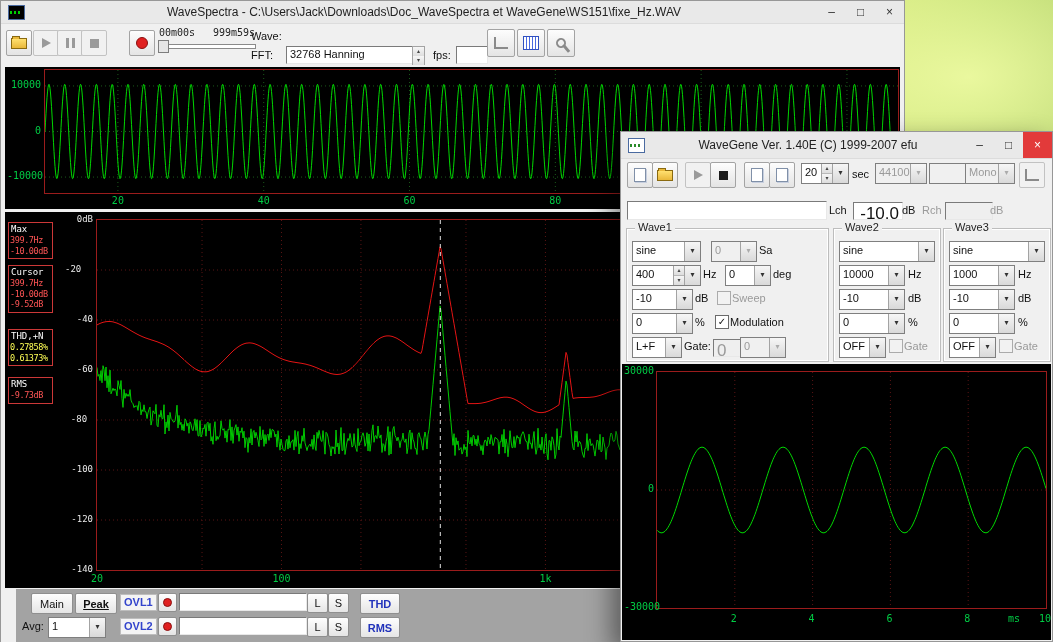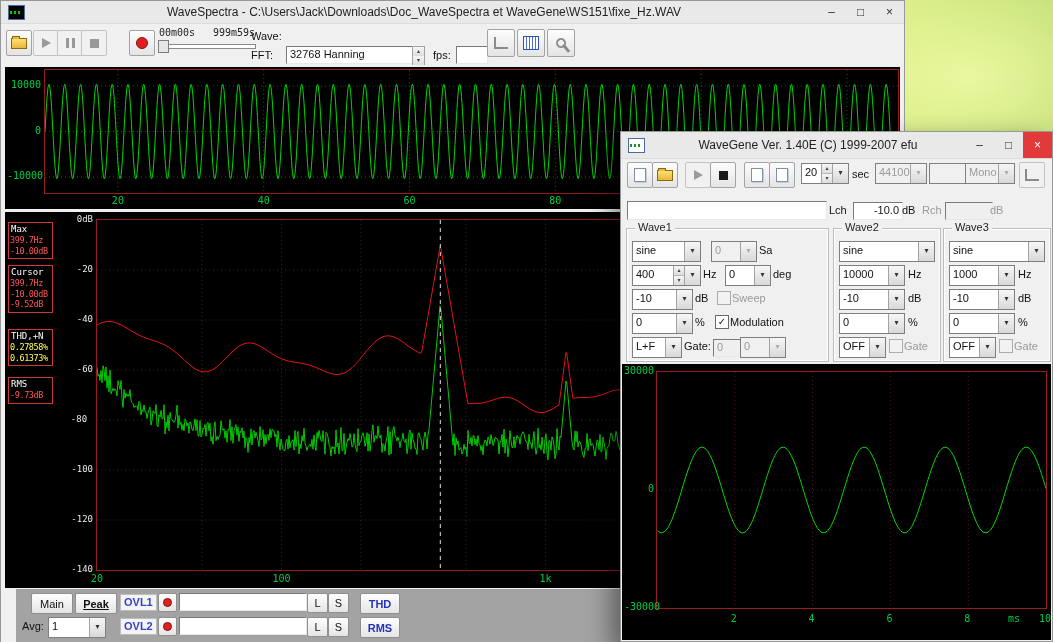--- a/index.html
+++ b/index.html
@@ -40,21 +40,21 @@
   .axes-icon { width:12px; height:10px; border-left:2px solid #8a8a8a; border-bottom:2px solid #8a8a8a; }
   .grid-icon { width:14px; height:12px; border:1px solid #3050c0;
     background:repeating-linear-gradient(90deg,#fff 0 2px,#4a6ae0 2px 3px), repeating-linear-gradient(0deg,rgba(255,255,255,0) 0 2px,rgba(74,106,224,.85) 2px 3px),#fff; }
   .wrench { position:relative; width:6px; height:6px; border:2px solid #8a8a8a; border-radius:50%; transform:rotate(-40deg); }
   .wrench::after { content:""; position:absolute; left:2px; top:6px; width:3px; height:9px; background:#8a8a8a; }
 
   .lbl { position:absolute; font-size:11px; color:#111; white-space:nowrap; }
   .lbl.dis { color:#9a9a9a; }
   .mono { font-family:"DejaVu Sans Mono",monospace; font-size:10px; color:#222; }
 
-  .field { position:absolute; background:#fff; border:1px solid; border-color:#7a7a7a #e8e8e8 #e8e8e8 #7a7a7a; font-size:11px; padding:1px 3px; white-space:nowrap; overflow:hidden; color:#111; }
+  .field { position:absolute; background:#fff; border:1px solid; border-color:#7a7a7a #e8e8e8 #e8e8e8 #7a7a7a; font-size:17px; padding:1px 3px; white-space:nowrap; overflow:hidden; color:#111; }
   .field.dis { background:#efefef; color:#9a9a9a; }
   .field.r { text-align:right; }
 
   .slider { position:absolute; }
   .slider .track { position:absolute; top:4px; left:0; right:0; height:3px; background:#fff; border:1px solid #8a8a8a; }
   .slider .thumb { position:absolute; left:0; top:0; width:9px; height:11px; background:#e6e6e6; border:1px solid #7d7d7d; }
 
   .combo { position:absolute; height:19px; display:flex; border:1px solid #7f7f7f; background:#fff; }
   .combo .val { flex:1; font-size:11px; padding:2px 3px 0 3px; overflow:hidden; white-space:nowrap; color:#111; }
   .combo .arr { width:15px; background:linear-gradient(#f6f6f6,#d9d9d9); border-left:1px solid #a3a3a3; font-size:8px; line-height:18px; text-align:center; color:#333; }
@@ -210,21 +210,21 @@
     <div class="rbox" style="left:3px;top:117px;">
       <span class="rl">THD,+N</span>
       <span class="rv y">0.27858%</span>
       <span class="rv y">0.61373%</span>
     </div>
     <div class="rbox" style="left:3px;top:165px;">
       <span class="rl">RMS</span>
       <span class="rv">-9.73dB</span>
     </div>
   <span class="axlab w" style="left: 60px; top: 2px; width: 28px; text-align: right;">0dB</span>
-      <span class="axlab w" style="left: 60px; top: 52px; width: 28px; text-align: right;">-20</span>
+      <span class="axlab w" style="left: 60px; top: 52px; width: 28px; text-align: left;">-20</span>
       <span class="axlab w" style="left: 60px; top: 102px; width: 28px; text-align: right;">-40</span>
       <span class="axlab w" style="left: 60px; top: 152px; width: 28px; text-align: right;">-60</span>
       <span class="axlab w" style="left: 60px; top: 202px; width: 28px; text-align: center;">-80</span>
       <span class="axlab w" style="left: 60px; top: 252px; width: 28px; text-align: right;">-100</span>
       <span class="axlab w" style="left: 60px; top: 302px; width: 28px; text-align: right;">-120</span>
       <span class="axlab w" style="left: 60px; top: 352px; width: 28px; text-align: right;">-140</span>
       <span class="axlab g ctr" style="left: 92px; top: 361px;">20</span>
       <span class="axlab g ctr" style="left: 276.485px; top: 361px;">100</span>
       <span class="axlab g ctr" style="left: 540.423px; top: 361px;">1k</span>
     </div>

